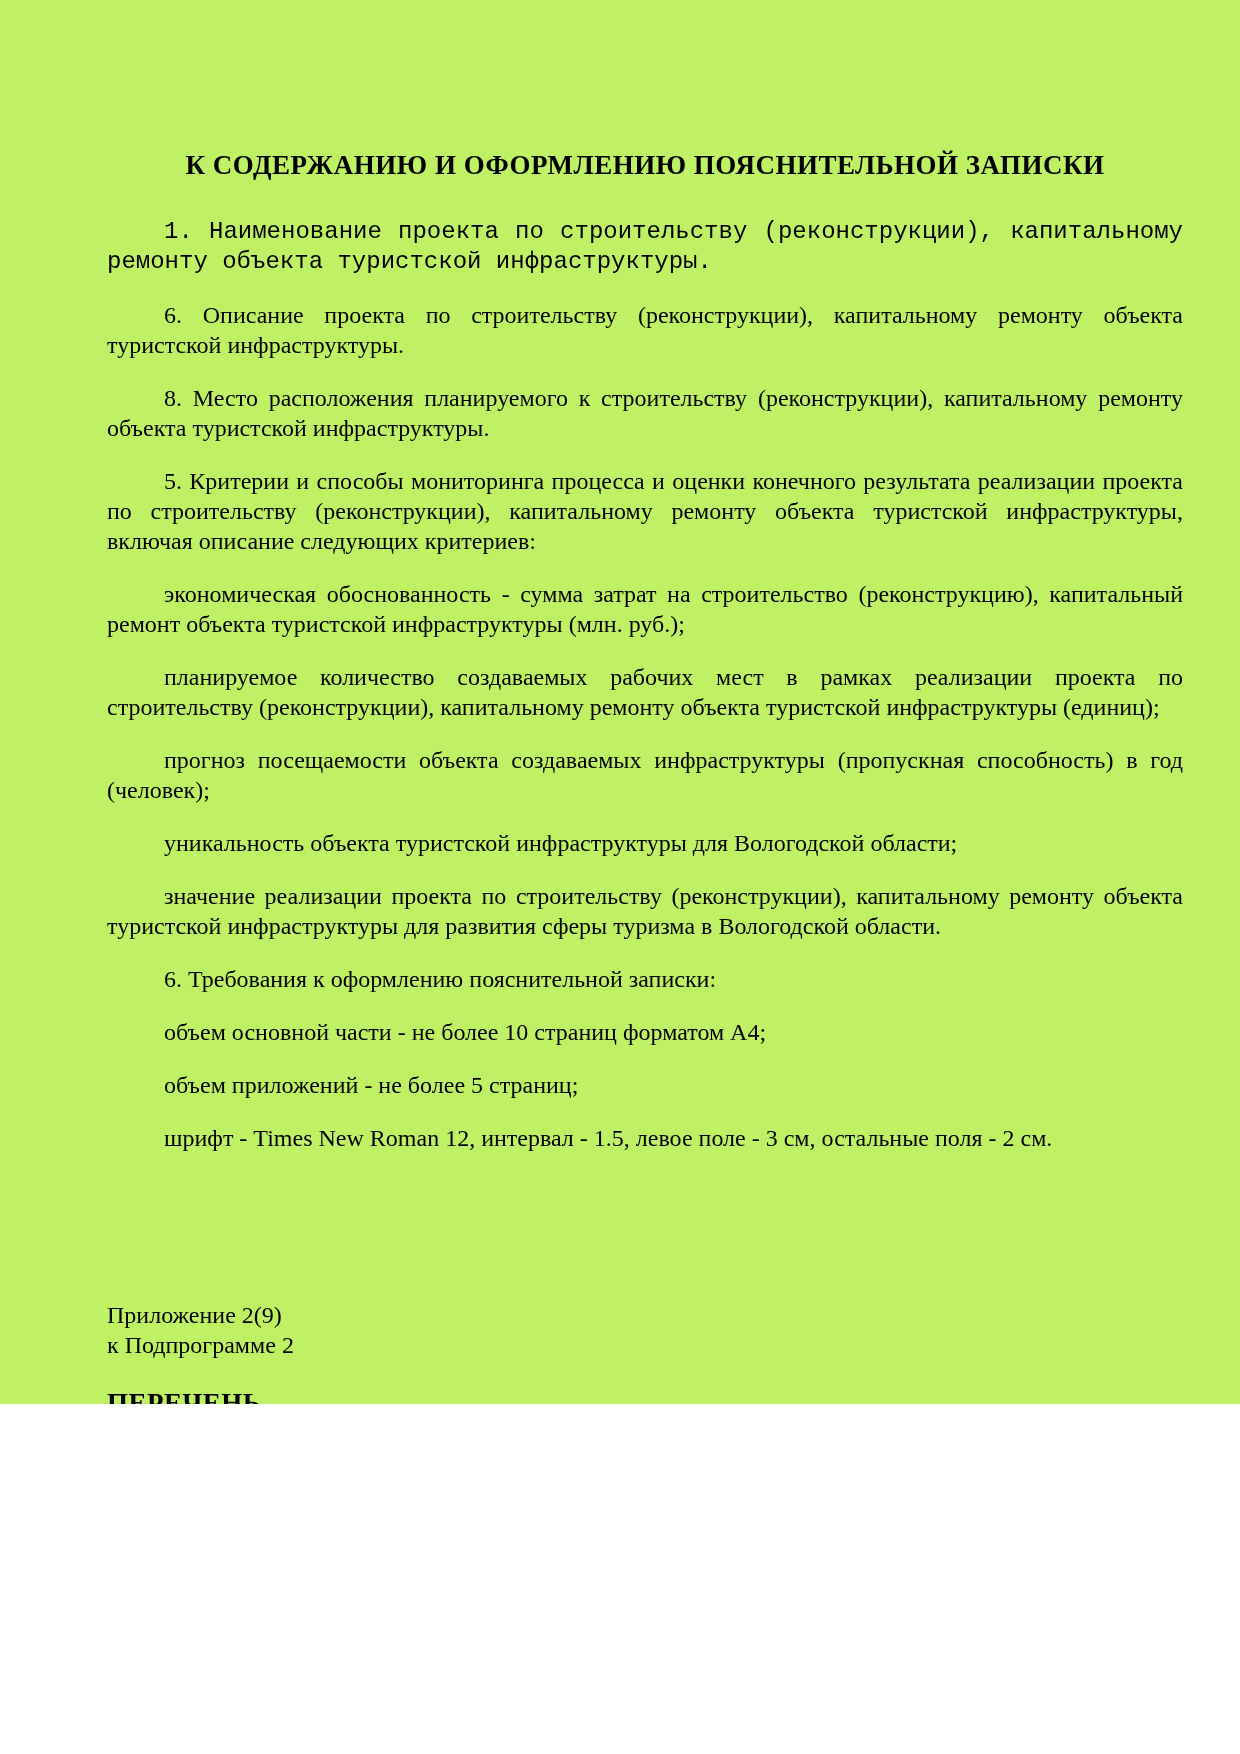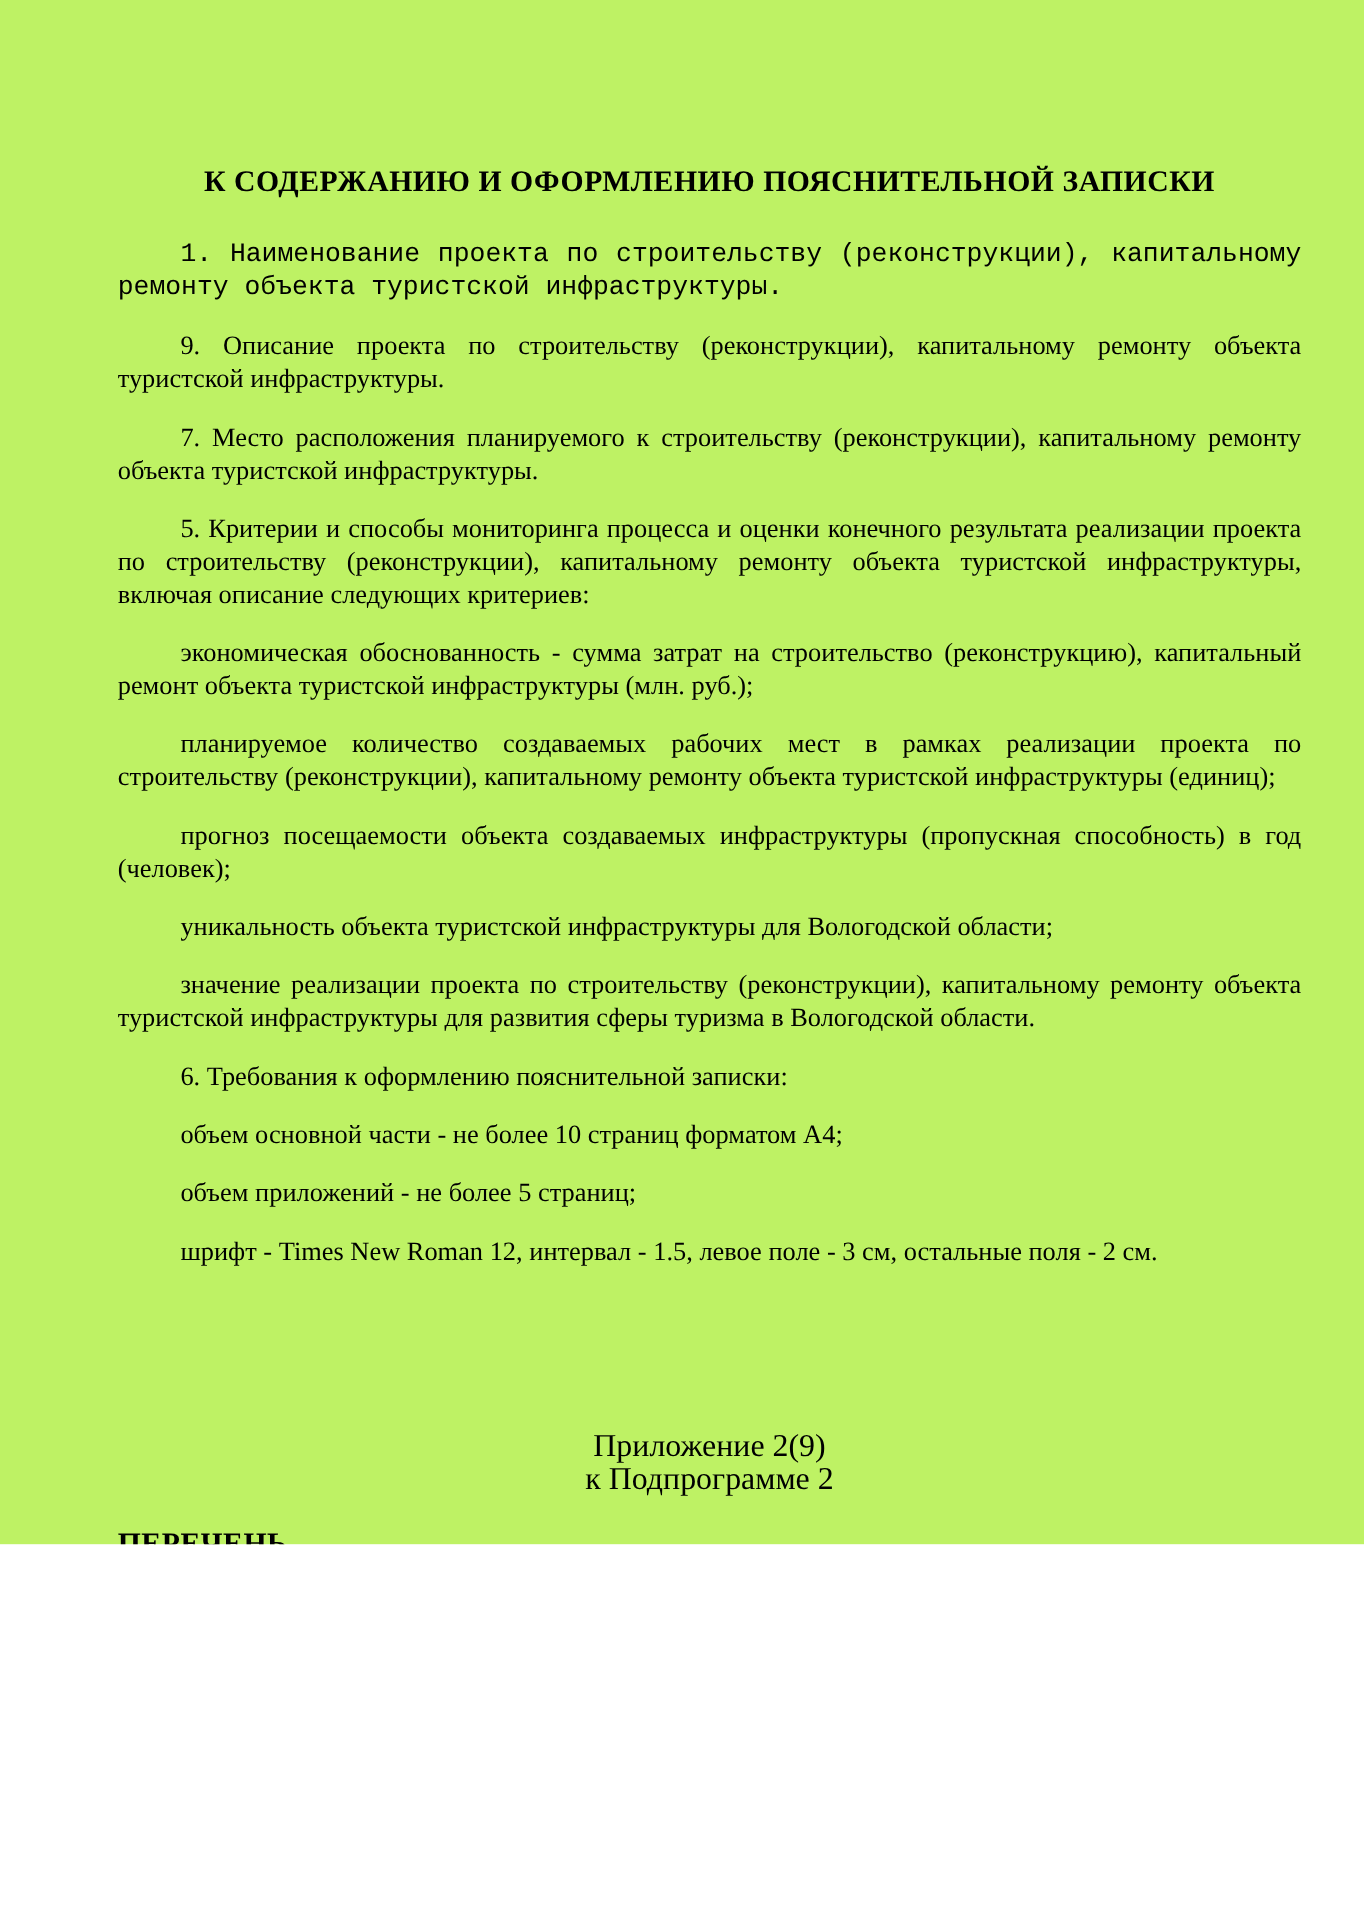--- a/index.html
+++ b/index.html
@@ -34,23 +34,23 @@
     margin: 23px 0 0 0;
     text-indent: 57px;
     text-align: justify;
   }
   .body-text p:first-child {
     margin-top: 35px;
     font-family: Liberation Mono, monospace;
   }
   .appendix {
     margin-top: 147px;
-    font-size: 29px;
+    font-size: 24px;
     line-height: 30px;
-    text-align: center;
+    text-align: left;
   }
   .appendix .line {
     display: block;
   }
   .section-heading {
     margin: 27px 0 0 0;
     font-size: 27px;
     line-height: 33px;
     font-weight: bold;
     letter-spacing: 0.5px;
@@ -62,22 +62,22 @@
 </head>
 <body>
 
 <div class="page">
   <div class="content">
 
     <h1 class="doc-title">К СОДЕРЖАНИЮ И ОФОРМЛЕНИЮ ПОЯСНИТЕЛЬНОЙ ЗАПИСКИ</h1>
 
     <div class="body-text">
       <p>1. Наименование проекта по строительству (реконструкции), капитальному ремонту объекта туристской инфраструктуры.</p>
-      <p>9. Описание проекта по строительству (реконструкции), капитальному ремонту объекта туристской инфраструктуры.</p>
-      <p>7. Место расположения планируемого к строительству (реконструкции), капитальному ремонту объекта туристской инфраструктуры.</p>
+      <p>6. Описание проекта по строительству (реконструкции), капитальному ремонту объекта туристской инфраструктуры.</p>
+      <p>8. Место расположения планируемого к строительству (реконструкции), капитальному ремонту объекта туристской инфраструктуры.</p>
       <p>5. Критерии и способы мониторинга процесса и оценки конечного результата реализации проекта по строительству (реконструкции), капитальному ремонту объекта туристской инфраструктуры, включая описание следующих критериев:</p>
       <p>экономическая обоснованность - сумма затрат на строительство (реконструкцию), капитальный ремонт объекта туристской инфраструктуры (млн. руб.);</p>
       <p>планируемое количество создаваемых рабочих мест в рамках реализации проекта по строительству (реконструкции), капитальному ремонту объекта туристской инфраструктуры (единиц);</p>
       <p>прогноз посещаемости объекта создаваемых инфраструктуры (пропускная способность) в год (человек);</p>
       <p>уникальность объекта туристской инфраструктуры для Вологодской области;</p>
       <p>значение реализации проекта по строительству (реконструкции), капитальному ремонту объекта туристской инфраструктуры для развития сферы туризма в Вологодской области.</p>
       <p>6. Требования к оформлению пояснительной записки:</p>
       <p>объем основной части - не более 10 страниц форматом А4;</p>
       <p>объем приложений - не более 5 страниц;</p>
       <p>шрифт - Times New Roman 12, интервал - 1.5, левое поле - 3 см, остальные поля - 2 см.</p>

